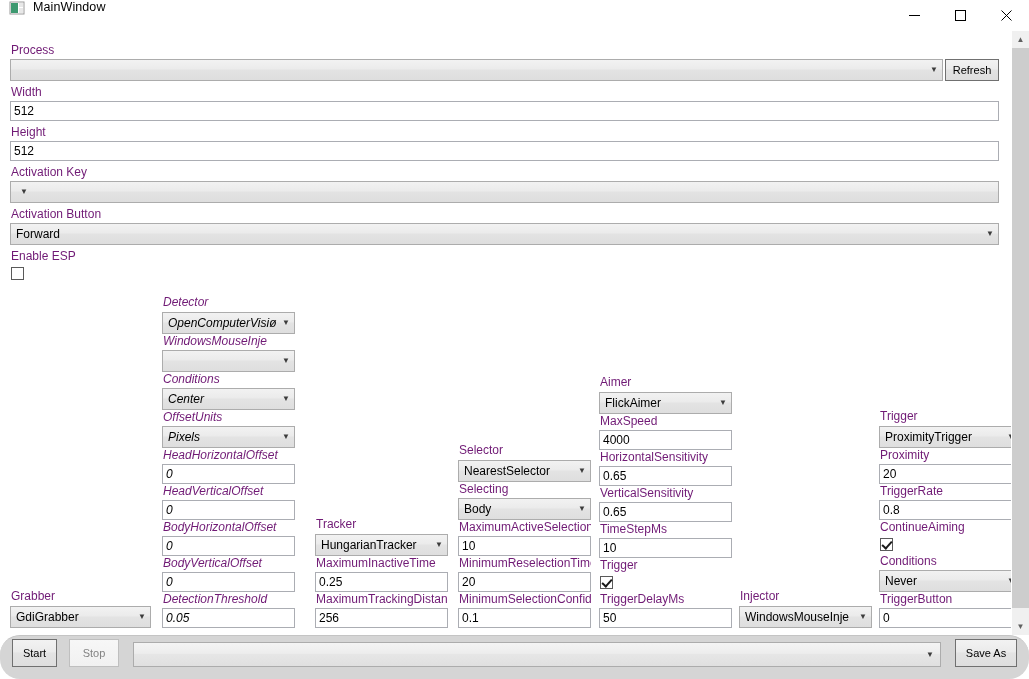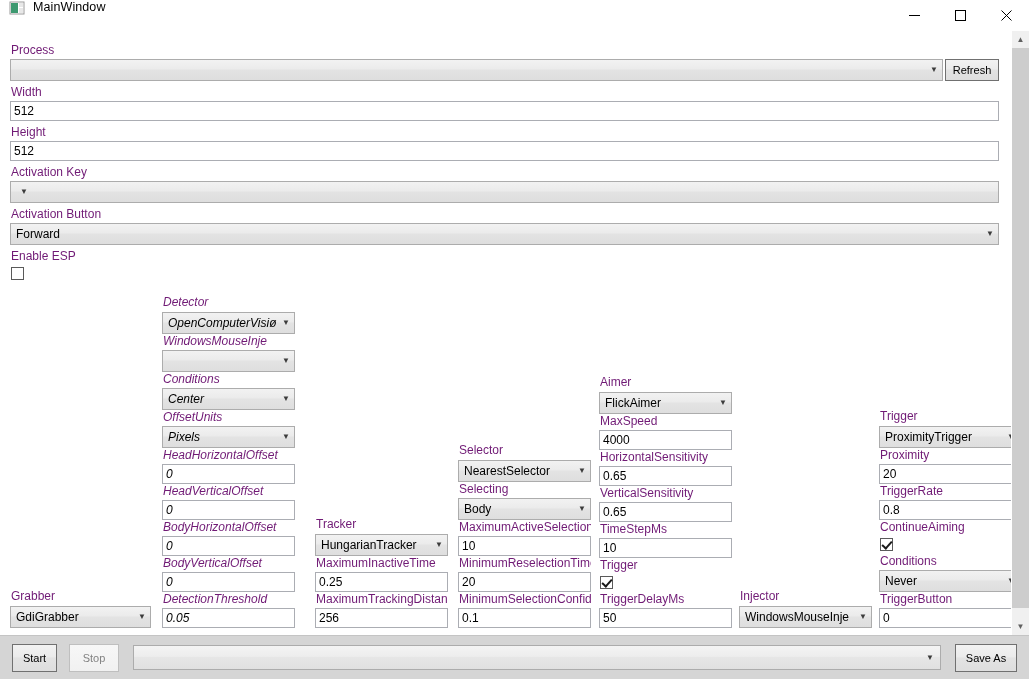--- a/index.html
+++ b/index.html
@@ -237,23 +237,24 @@
   
   .bottombar {
     position: absolute;
     left: 0;
     bottom: 0;
     width: 1029px;
     height: 44px;
     background: #d5d5d5;
     border-top: 1px solid #c4c4c4;
     display: flex;
-    align-items: center;
-    padding: 4px 12px;
+    align-items: flex-end;
+    padding: 12px 12px;
     box-sizing: border-box;
+    border-radius: 20px;
   }
   .bottombar .btn-start { width: 45px; height: 28px; margin-right: 12px; }
   .bottombar .btn-stop  { width: 50px; height: 28px; margin-right: 14px; }
   .bottombar .bcombo {
     flex: 1 1 auto;
     height: 25px;
     margin-right: 14px;
     background: linear-gradient(to bottom, #f4f4f4 0%, #ededed 45%, #e6e6e6 50%, #e0e0e0 100%);
     border: 1px solid #acacac;
     box-sizing: border-box;

